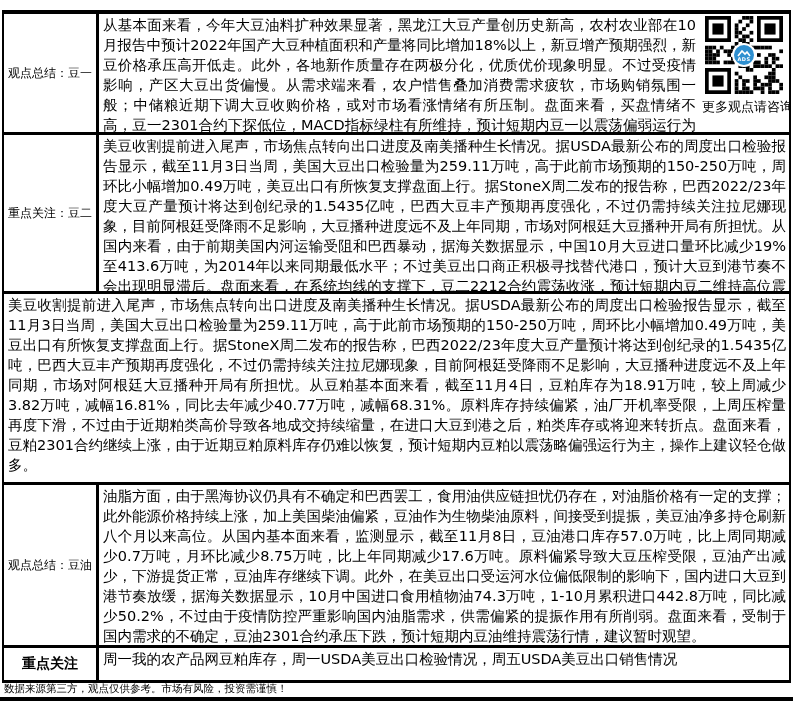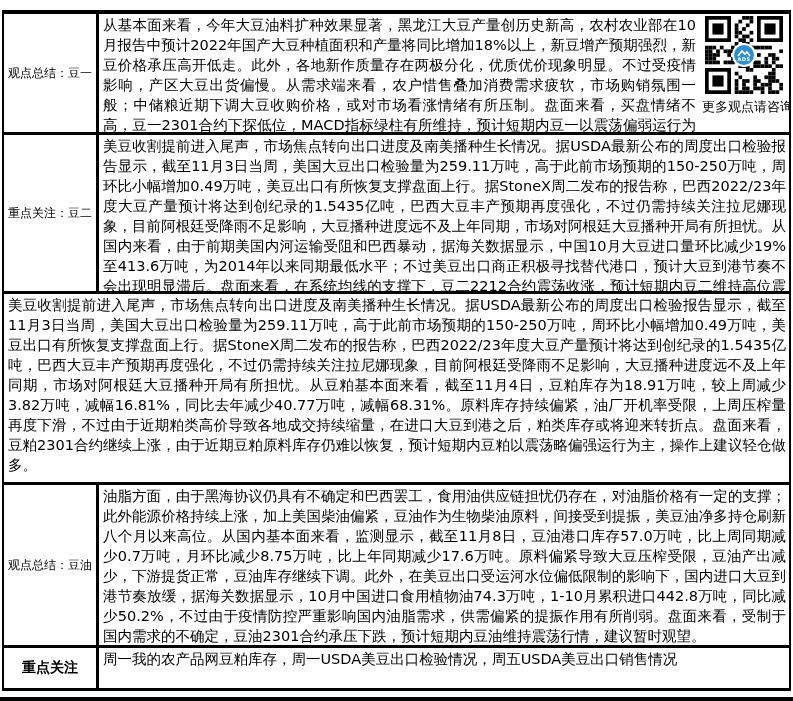--- a/index.html
+++ b/index.html
@@ -45,21 +45,21 @@
     padding: 1px 3px 0 4px;
     font-size: 14.5px;
     line-height: 20px;
     text-align: justify;
     overflow: hidden;
   }
   .h-r1 { height: 121px; }
   .h-r2 { height: 159px; }
   .h-r3 { height: 191px; }
   .h-r4 { height: 163px; }
-  .h-r5 { height: 40px; }
+  .h-r5 { height: 32px; }
   .h-r5 .content-cell { line-height: 21px; }
   .qr-float {
     float: right;
     width: 84px;
     margin: 1px 0 2px 6px;
     text-align: center;
   }
   .qr-box {
     position: relative;
     width: 78px;
@@ -301,16 +301,17 @@
 
     <div class="trow h-r5">
       <div class="label-cell bold">重点关注</div>
       <div class="content-cell">
         <span>周一我的农产品网豆粕库存，周一USDA美豆出口检验情况，周五USDA美豆出口销售情况</span>
       </div>
     </div>
 
   </div>
 
+  <div class="footer-bar">数据来源第三方，观点仅供参考。市场有风险，投资需谨慎！</div>
 
   <div class="bottom-rule"></div>
 
 </div>
 
 </body></html>

